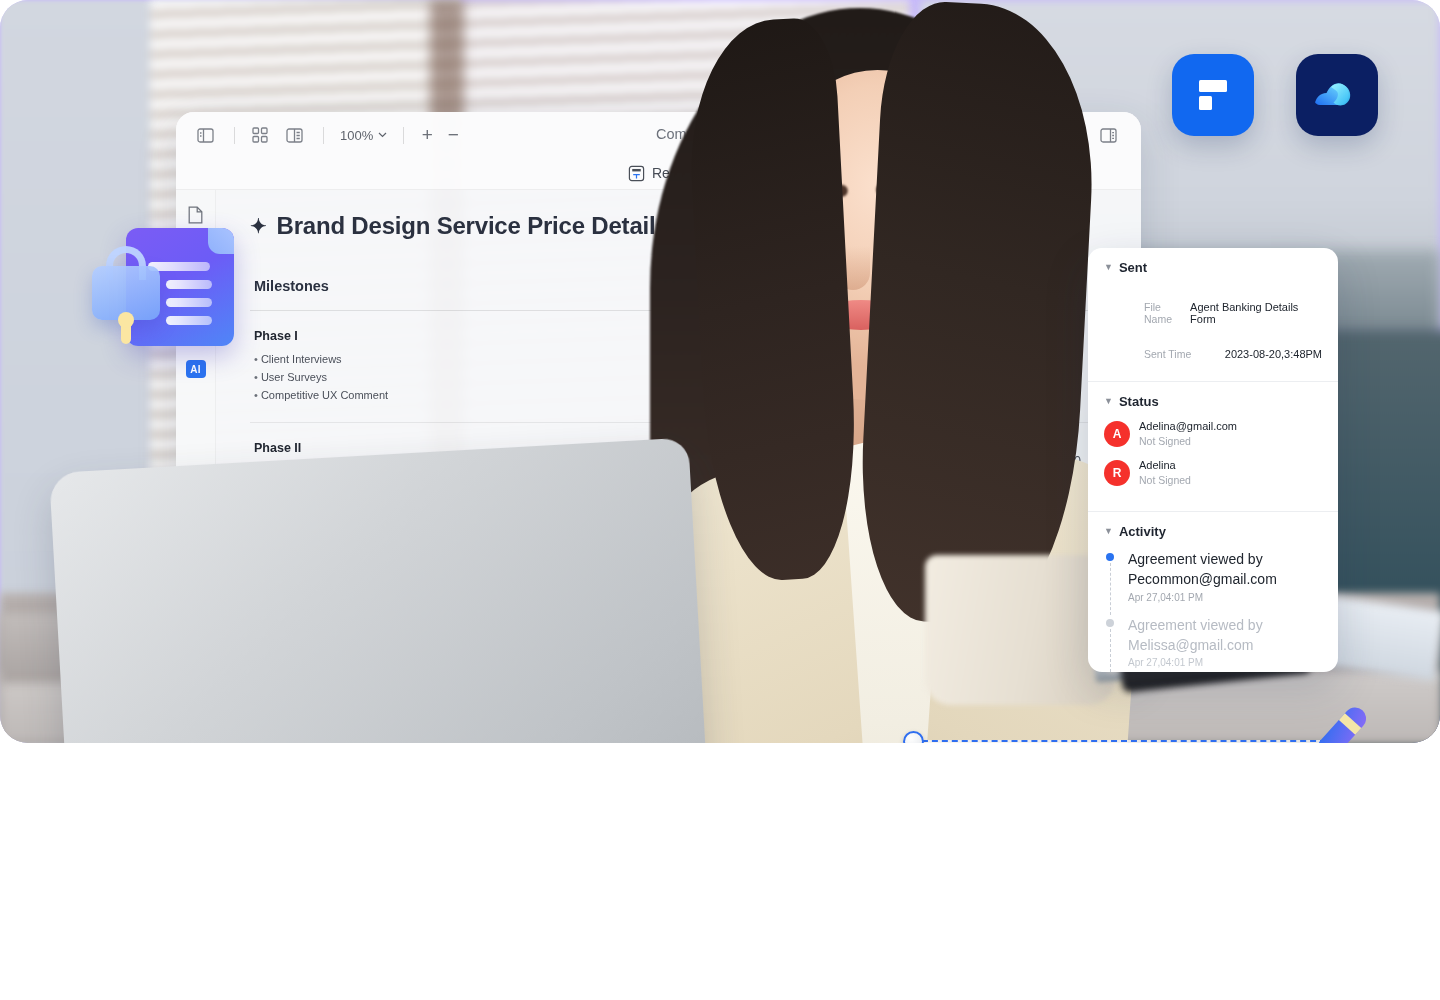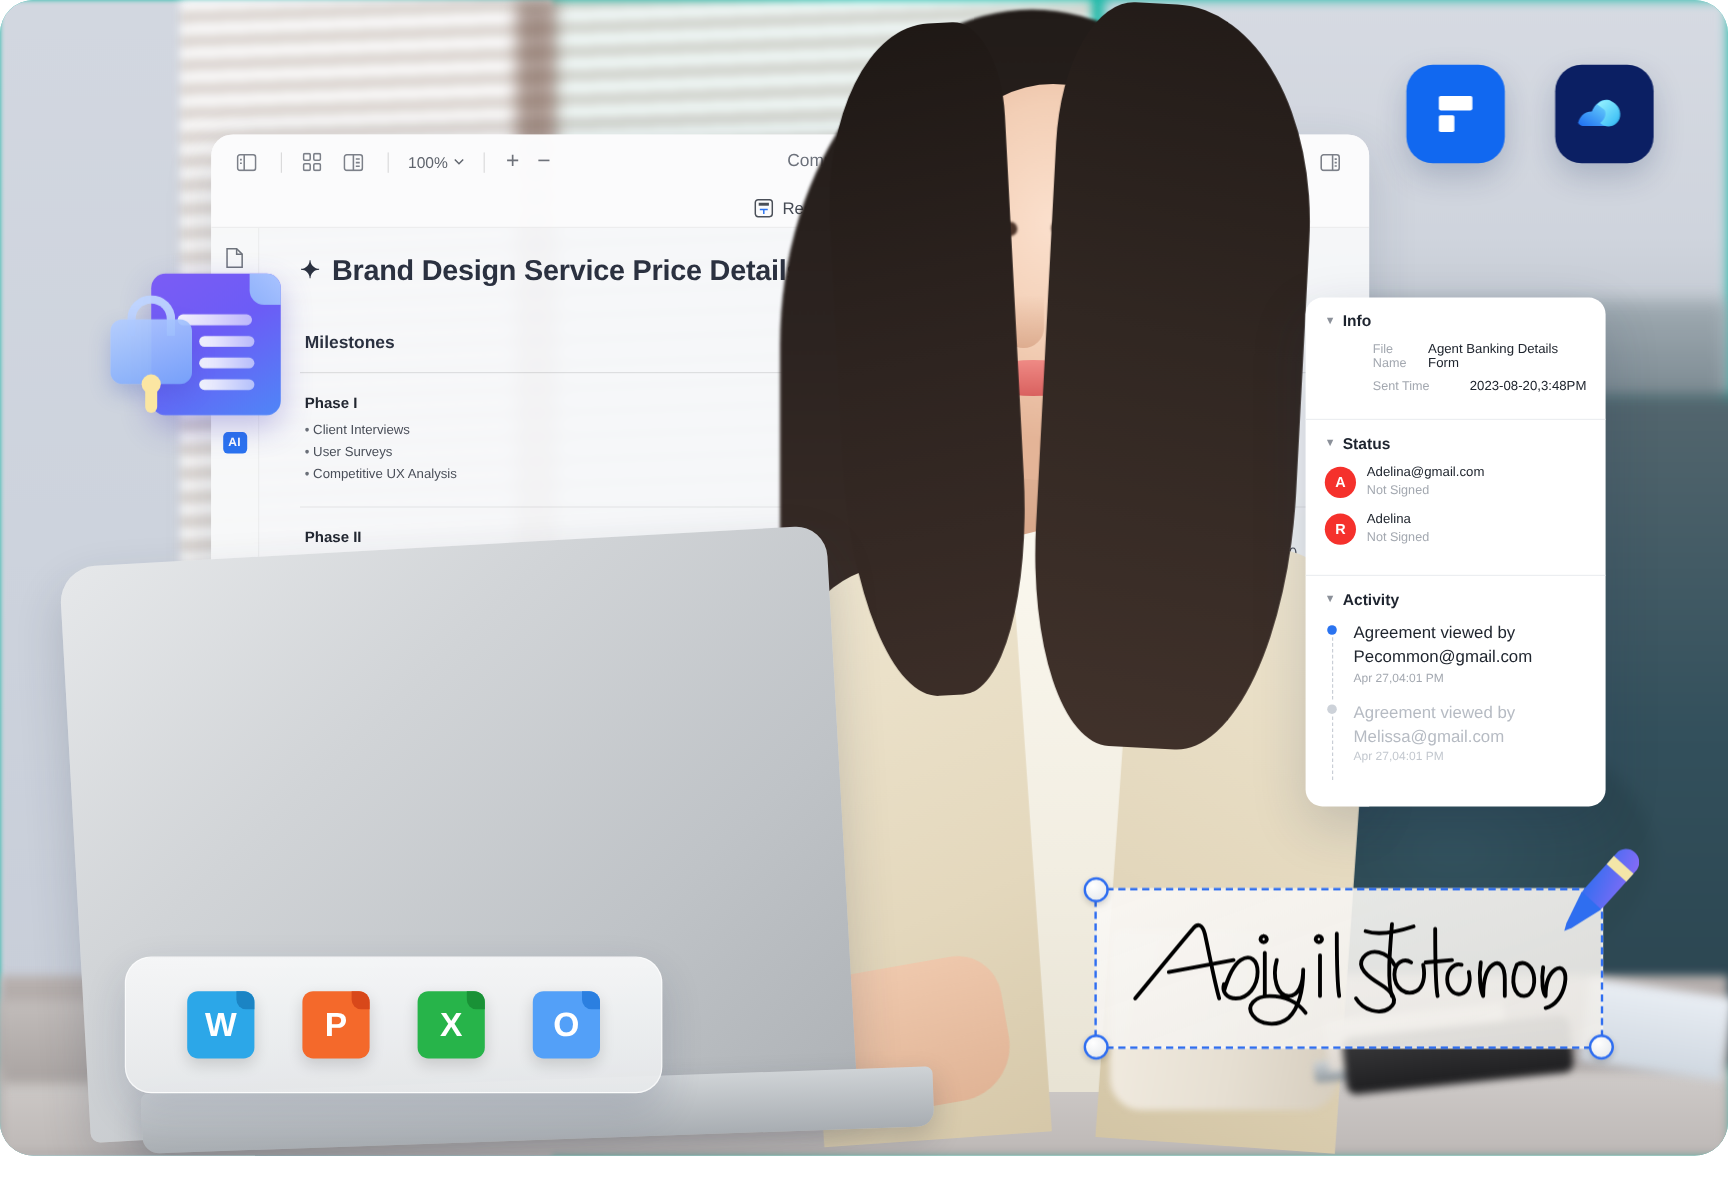--- a/index.html
+++ b/index.html
@@ -6,24 +6,24 @@
   html, body {
     width: 1440px; height: 1000px;
     font-family: "Liberation Sans", sans-serif;
     overflow: hidden;
     background: #ffffff;
   }
 
   
   #stage {
     position: relative;
-    width: 1440px; height: 963px;
+    width: 1440px; height: 743px;
     border-radius: 28px;
     overflow: hidden;
-    background: #14b8a6;
+    background: #c4b5fd;
   }
 
   
   .photo-bg { position:absolute; inset:0; }
 
   
   .bg-wall-left{
     position:absolute; left:0; top:0; width:460px; height:1000px;
     background: linear-gradient(180deg,#d2d7e0 0%, #cdd3dd 45%, #c6ccd7 100%);
     filter: blur(2px);
@@ -293,21 +293,21 @@
     height:40px; display:flex; align-items:center; justify-content:center;
     font-size:15px; font-weight:bold; color:#1e242f;
     border-bottom:1px solid #eceef1;
   }
   .esig-sec{ padding: 12px 16px 14px 16px; border-bottom:1px solid #eceef1; }
   .esig-sec:last-child{ border-bottom:none; }
   .sec-title{ display:flex; align-items:center; gap:6px; font-size:13px; font-weight:bold; color:#1e242f; margin-bottom:10px; }
   .caret{ color:#8b9099; font-size:9px; line-height:1; }
   .kv{ display:flex; justify-content:space-between; align-items:baseline; margin-bottom:7px; }
   .kv .k{ font-size:10.5px; color:#a3a8b0;padding-left:40px; }
-  .kv .v{ font-size:11px; color:#20262f; }
+  .kv .v{ font-size:11px; color:#20262f;margin-top:16px; }
 
   .person-row{ display:flex; align-items:center; gap:9px; margin-bottom:10px; }
   .avatar{
     width:26px; height:26px; border-radius:50%; flex:0 0 26px;
     display:flex; align-items:center; justify-content:center;
     color:#fff; font-size:12px; font-weight:bold;
   }
   .person-name{ font-size:11px; color:#20262f; line-height:1.35; }
   .person-state{ font-size:10.5px; color:#a3a8b0; line-height:1.35; }
 
@@ -597,21 +597,21 @@
               <th class="c-time">Time Required</th>
               <th class="c-cost">Cost</th>
             </tr>
           </thead>
           <tbody>
             <tr>
               <td>
                 <div class="ms-title">Phase I</div>
                 <div class="ms-item">Client Interviews</div>
                 <div class="ms-item">User Surveys</div>
-                <div class="ms-item">Competitive UX Analysis</div>
+                <div class="ms-item">Competitive UX Comment</div>
               </td>
               <td class="c-time">2 weeks</td>
               <td class="c-cost">20000.00</td>
             </tr>
             <tr>
               <td>
                 <div class="ms-title">Phase II</div>
                 <div class="ms-item">UX Documentation, &amp; User Flows</div>
               </td>
               <td class="c-time"></td>
@@ -663,21 +663,21 @@
   <div class="bg-pen"></div>
   <div class="bg-paper"></div>
   <div class="bg-phone"></div>
   <div class="bg-paper2"></div>
 
   <div class="esig">
 
     <div class="esig-sec">
       <div class="sec-title">
         <span class="caret">▼</span>
-        <span>Info</span>
+        <span>Sent</span>
       </div>
       <div class="kv">
         <span class="k">File Name</span>
         <span class="v">Agent Banking Details Form</span>
       </div>
       <div class="kv">
         <span class="k">Sent Time</span>
         <span class="v">2023-08-20,3:48PM</span>
       </div>
     </div>

